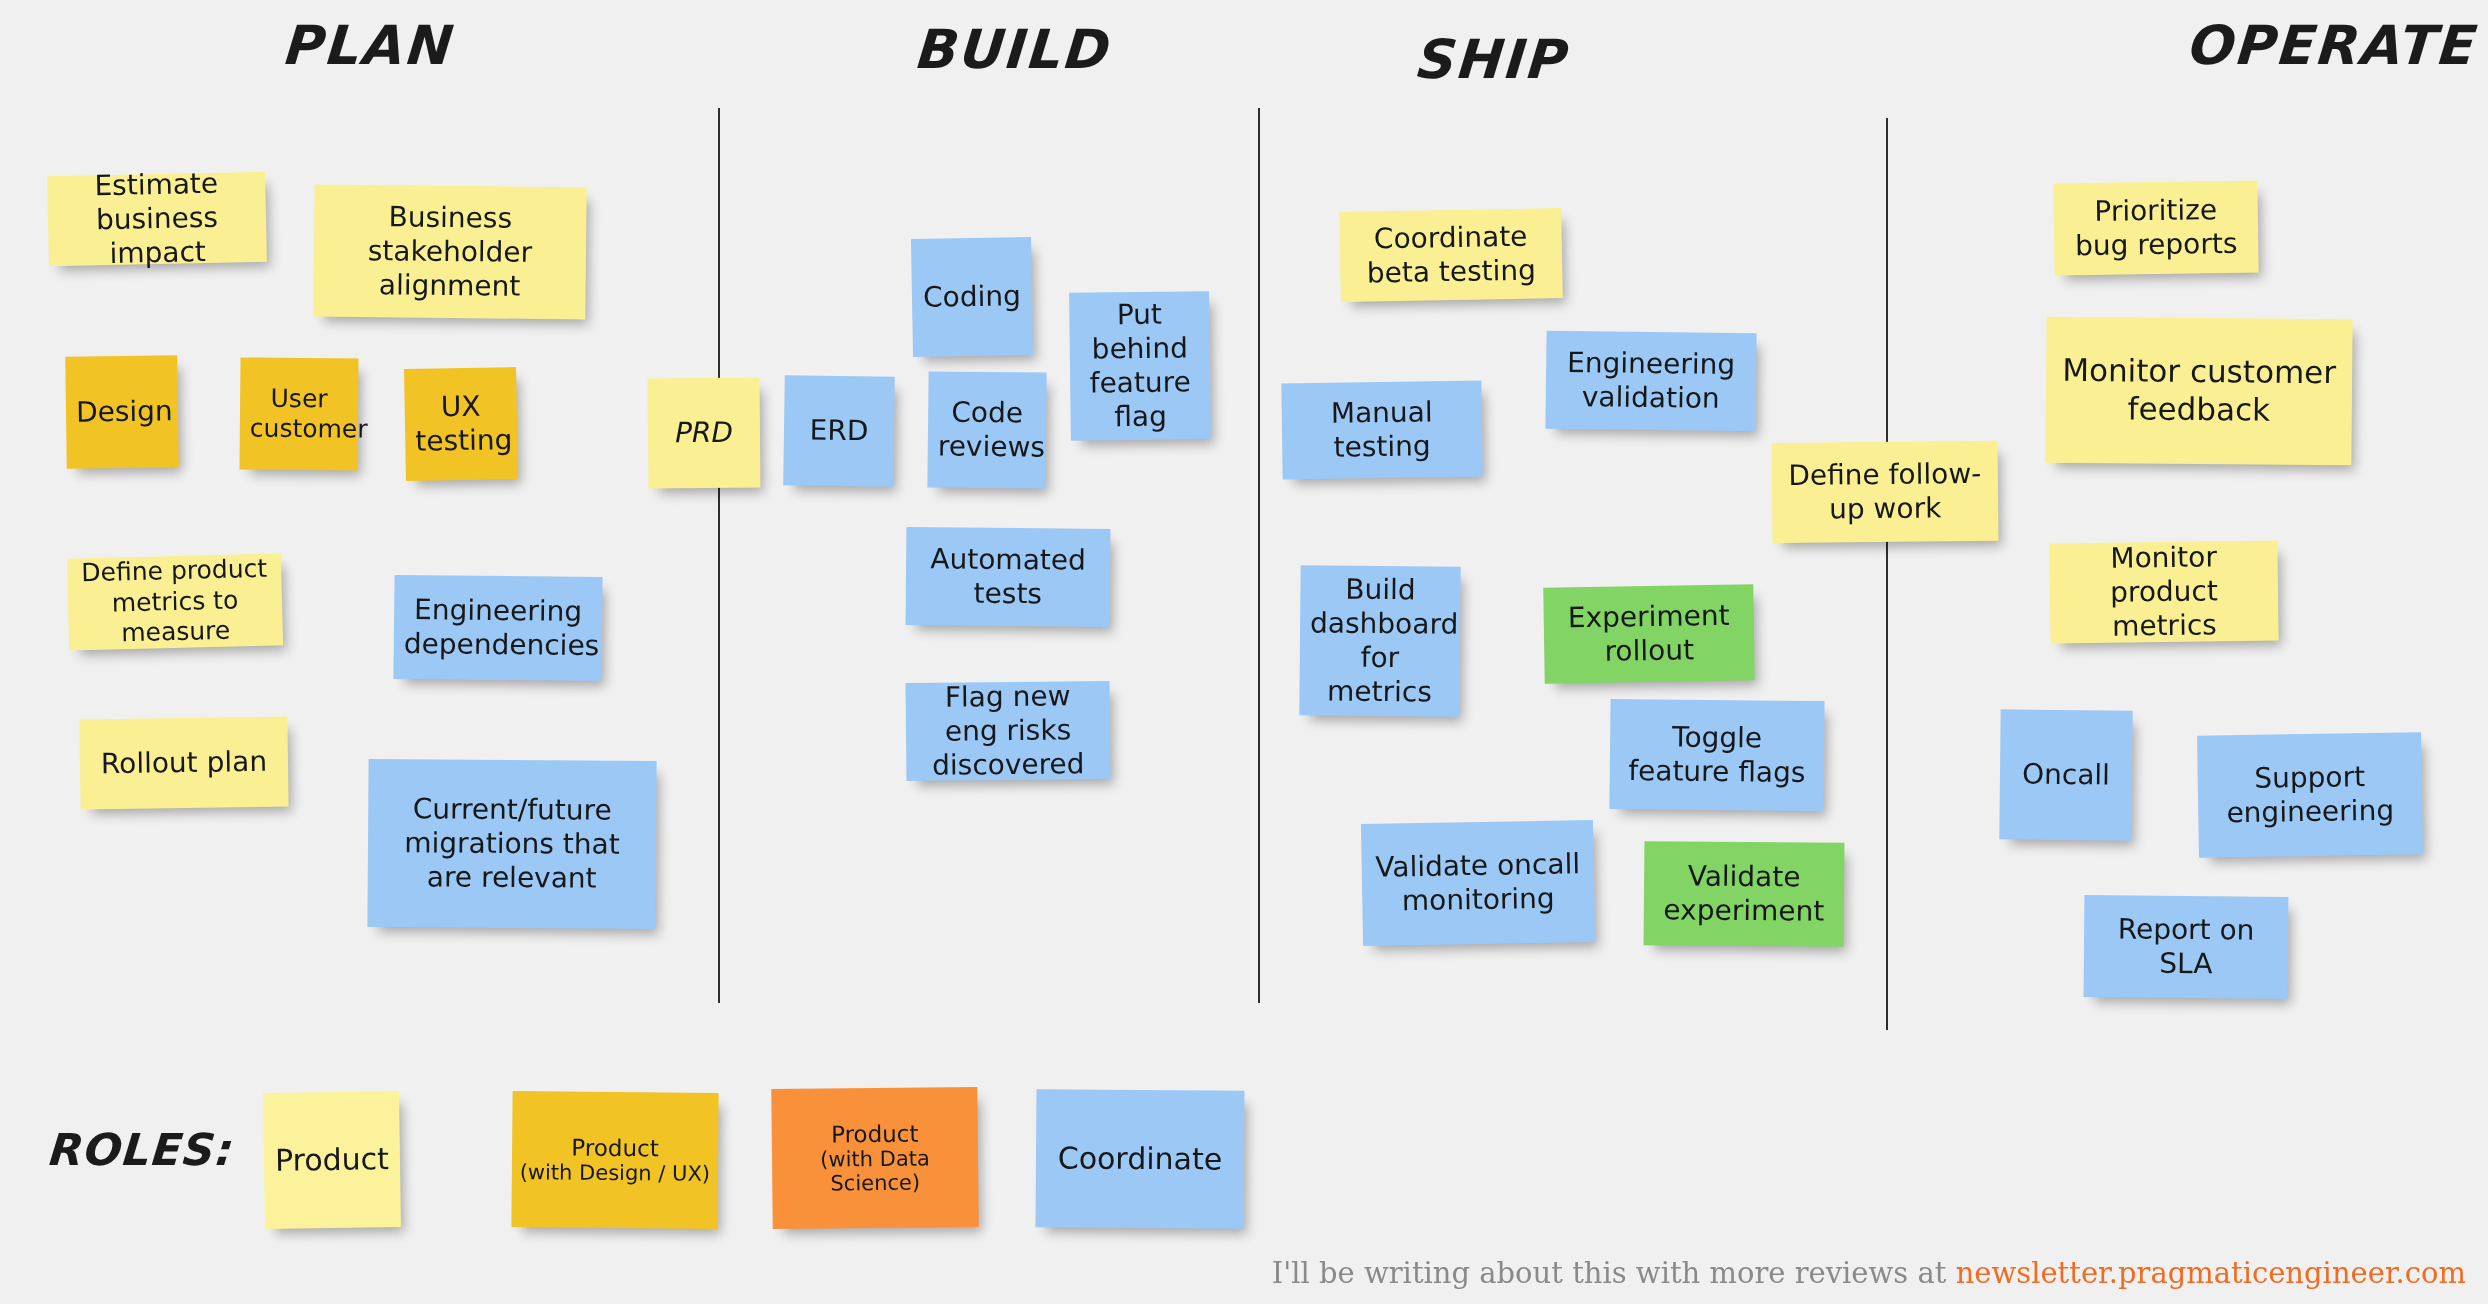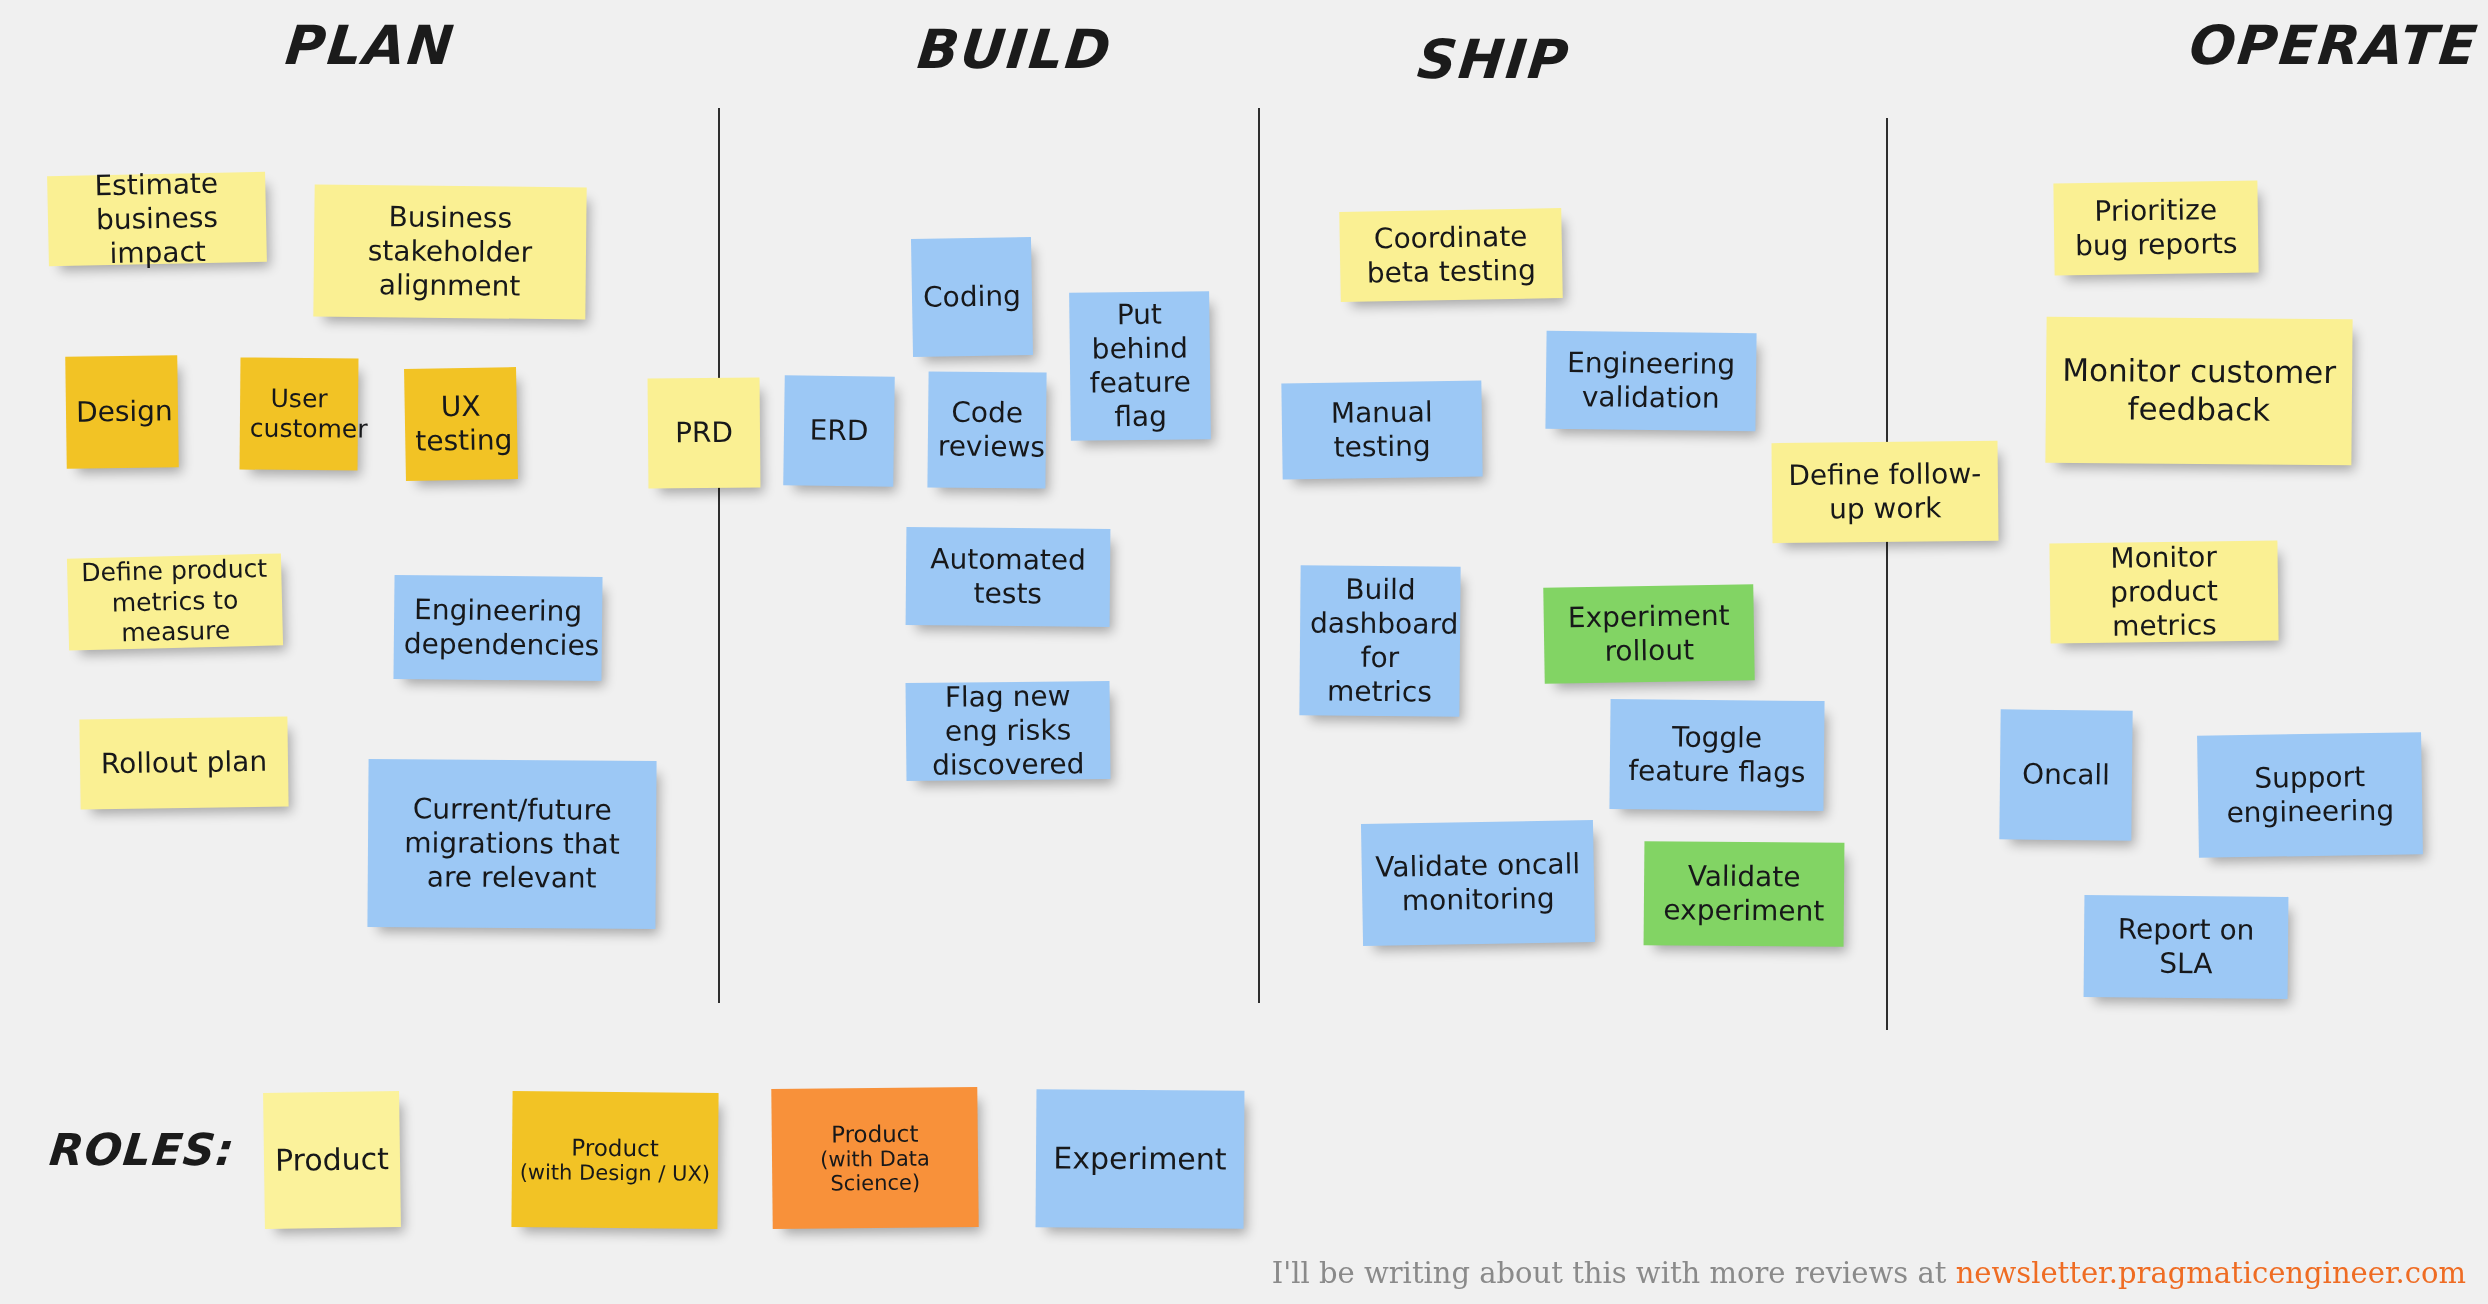--- a/index.html
+++ b/index.html
@@ -138,21 +138,21 @@
   <div class="note c-blue" style="left:394px; top:576px; width:208px; height:104px; transform:rotate(0.6deg);">
     <span class="txt">Engineering dependencies</span>
   </div>
   <div class="note c-yellow" style="left:80px; top:718px; width:208px; height:90px; transform:rotate(-0.8deg);">
     <span class="txt">Rollout plan</span>
   </div>
   <div class="note c-blue" style="left:368px; top:760px; width:288px; height:168px; transform:rotate(0.4deg);">
     <span class="txt">Current/future migrations that are relevant</span>
   </div>
 
-  <div class="note c-yellow" style="left:648px; top:378px; width:112px; height:110px; transform:rotate(-0.5deg);">
+  <div class="note c-yellow" style="left:648px; top:378px; width:112px; height:110px; transform:rotate(-0.5deg);font-style:italic;">
     <span class="txt">PRD</span>
   </div>
   <div class="note c-blue" style="left:784px; top:376px; width:110px; height:110px; transform:rotate(0.8deg);">
     <span class="txt">ERD</span>
   </div>
   <div class="note c-blue" style="left:912px; top:238px; width:120px; height:118px; transform:rotate(-1deg);">
     <span class="txt">Coding</span>
   </div>
   <div class="note c-blue" style="left:928px; top:372px; width:118px; height:116px; transform:rotate(0.6deg);">
     <span class="txt">Code reviews</span>
@@ -221,20 +221,20 @@
   </div>
   <div class="legend-note c-gold" style="left:512px; top:1092px; width:206px; height:136px; transform:rotate(0.5deg);">
     <span class="l1 small">Product</span>
     <span class="l2">(with Design / UX)</span>
   </div>
   <div class="legend-note c-orange" style="left:772px; top:1088px; width:206px; height:140px; transform:rotate(-0.6deg);">
     <span class="l1 small">Product</span>
     <span class="l2">(with Data Science)</span>
   </div>
   <div class="legend-note c-blue" style="left:1036px; top:1090px; width:208px; height:138px; transform:rotate(0.4deg);">
-    <span class="l1">Experiment</span>
+    <span class="l1">Coordinate</span>
   </div>
 
   <div id="footer">
     <span>I'll be writing about this with more reviews at </span><span class="link">newsletter.pragmaticengineer.com</span>
   </div>
 
 </div>
 
 </body></html>

